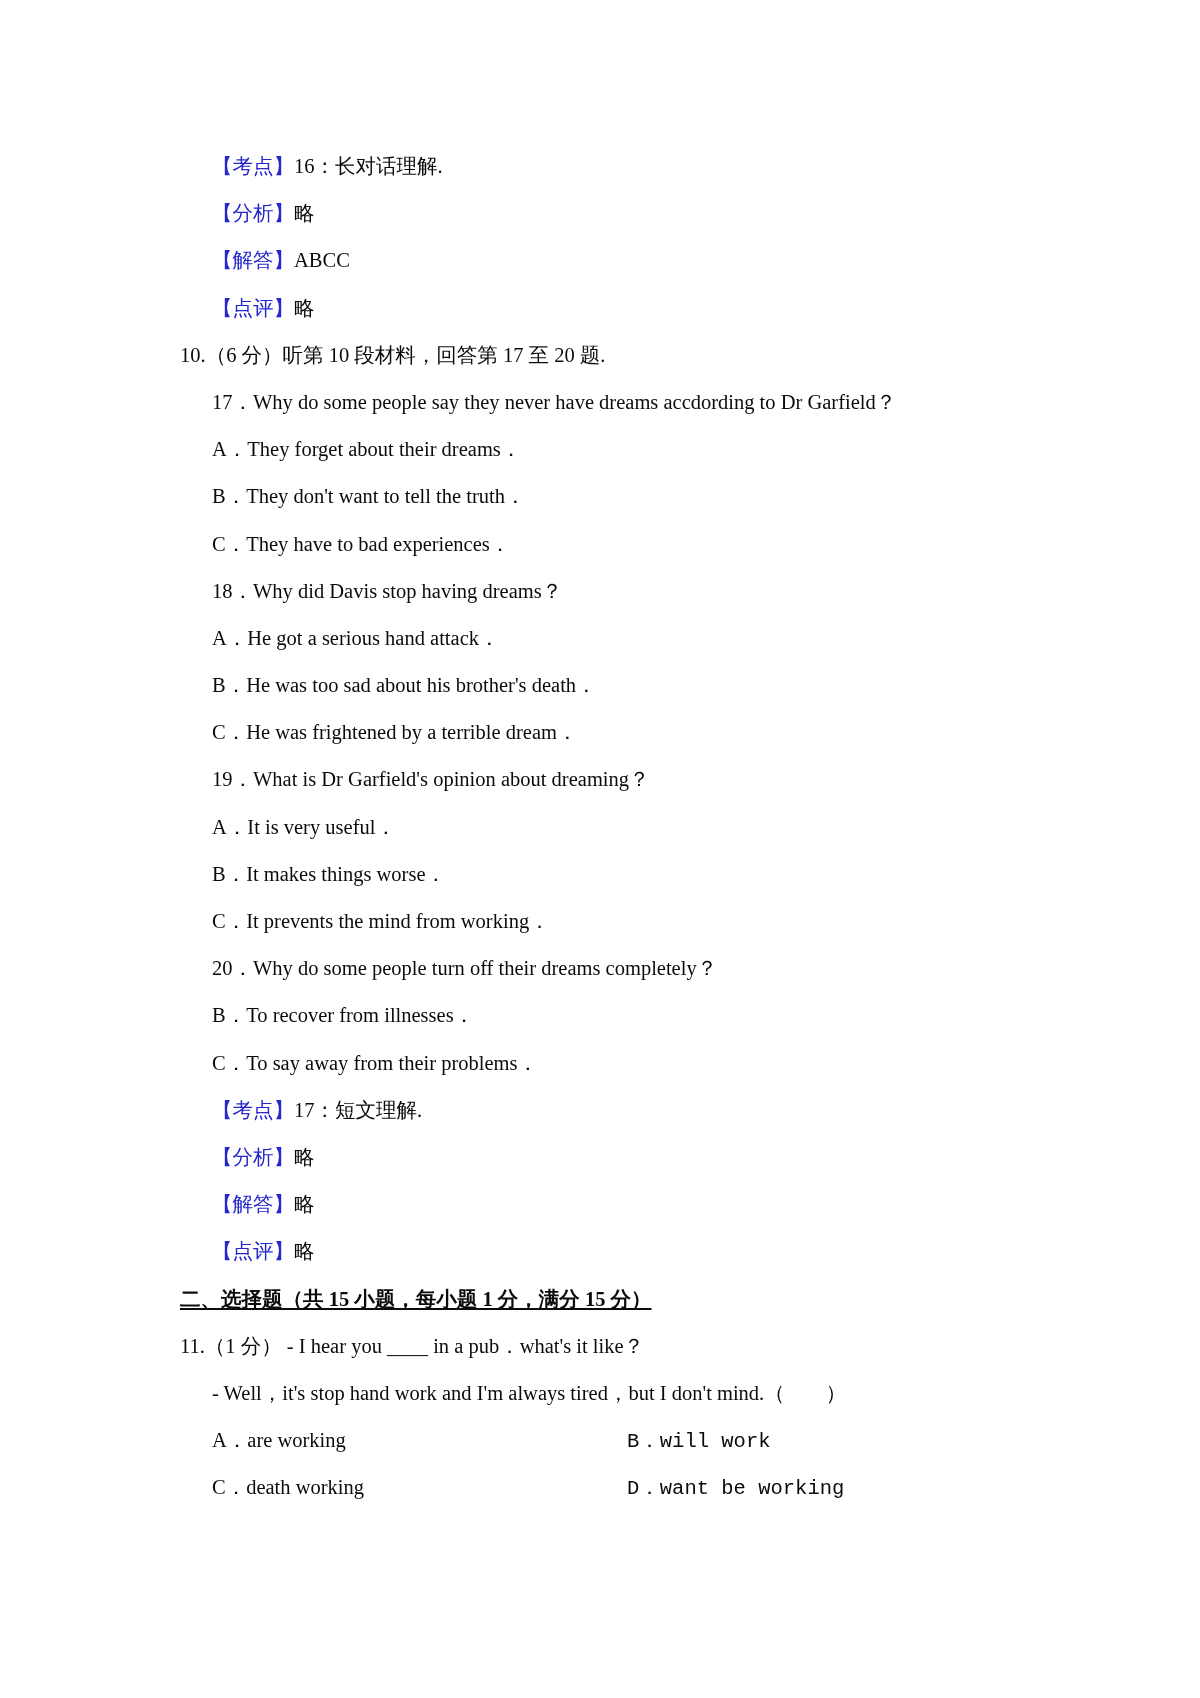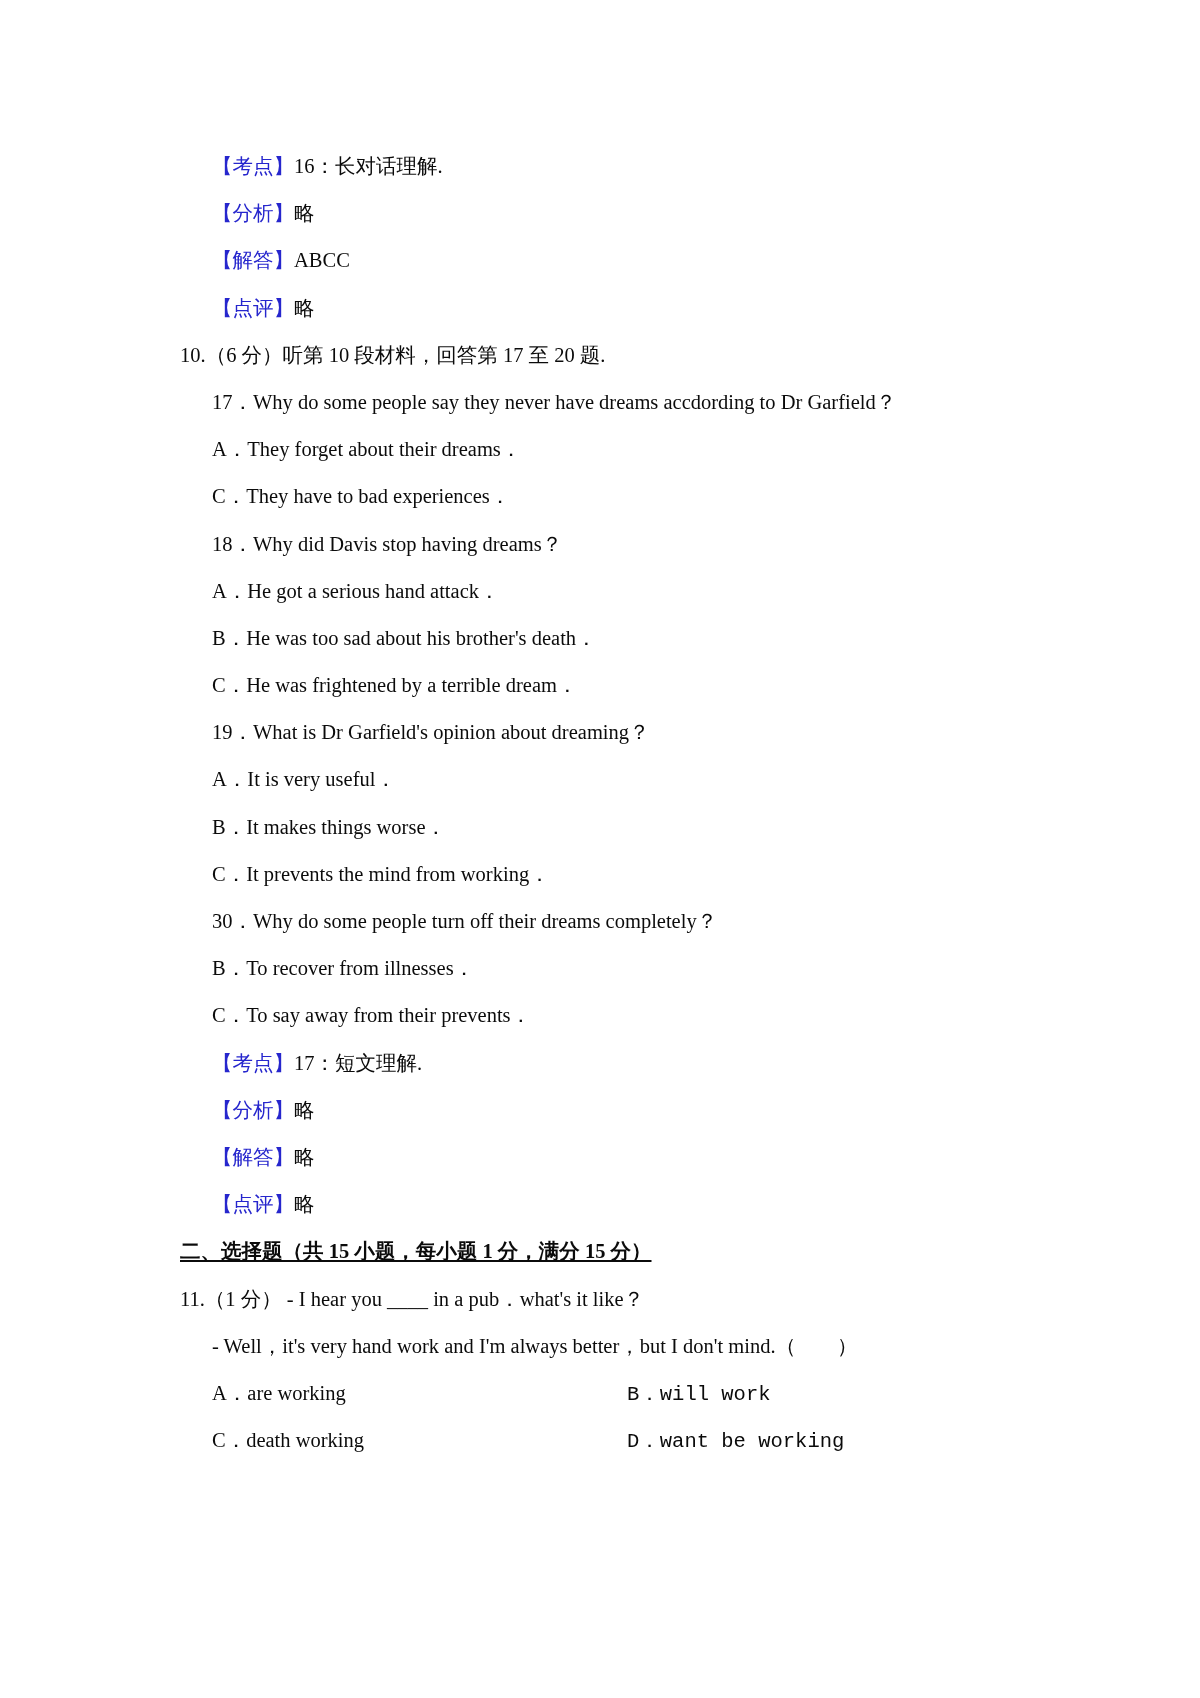--- a/index.html
+++ b/index.html
@@ -38,35 +38,36 @@
 
 <div class="page">
   <div class="doc">
       <div class="line sub"><span class="blue">【考点】</span><span>16：长对话理解.</span></div>
       <div class="line sub"><span class="blue">【分析】</span><span>略</span></div>
       <div class="line sub"><span class="blue">【解答】</span><span>ABCC</span></div>
       <div class="line sub"><span class="blue">【点评】</span><span>略</span></div>
       <div class="line"><span>10.（6 分）听第 10 段材料，回答第 17 至 20 题.</span></div>
       <div class="line sub"><span>17．Why do some people say they never have dreams accdording to Dr Garfield？</span></div>
       <div class="line sub"><span>A．They forget about their dreams．</span></div>
+      <div class="line sub"><span>B．They don't want to tell the truth．</span></div>
       <div class="line sub"><span>C．They have to bad experiences．</span></div>
       <div class="line sub"><span>18．Why did Davis stop having dreams？</span></div>
       <div class="line sub"><span>A．He got a serious hand attack．</span></div>
       <div class="line sub"><span>B．He was too sad about his brother's death．</span></div>
       <div class="line sub"><span>C．He was frightened by a terrible dream．</span></div>
       <div class="line sub"><span>19．What is Dr Garfield's opinion about dreaming？</span></div>
       <div class="line sub"><span>A．It is very useful．</span></div>
       <div class="line sub"><span>B．It makes things worse．</span></div>
       <div class="line sub"><span>C．It prevents the mind from working．</span></div>
-      <div class="line sub"><span>30．Why do some people turn off their dreams completely？</span></div>
+      <div class="line sub"><span>20．Why do some people turn off their dreams completely？</span></div>
       <div class="line sub"><span>B．To recover from illnesses．</span></div>
-      <div class="line sub"><span>C．To say away from their prevents．</span></div>
+      <div class="line sub"><span>C．To say away from their problems．</span></div>
       <div class="line sub"><span class="blue">【考点】</span><span>17：短文理解.</span></div>
       <div class="line sub"><span class="blue">【分析】</span><span>略</span></div>
       <div class="line sub"><span class="blue">【解答】</span><span>略</span></div>
       <div class="line sub"><span class="blue">【点评】</span><span>略</span></div>
       <div class="line bold"><span>二、选择题（共 15 小题，每小题 1 分，满分 15 分）</span></div>
       <div class="line"><span>11.（1 分） - I hear you ____ in a pub．what's it like？</span></div>
-      <div class="line sub"><span>- Well，it's very hand work and I'm always better，but I don't mind.（　　）</span></div>
+      <div class="line sub"><span>- Well，it's stop hand work and I'm always tired，but I don't mind.（　　）</span></div>
       <div class="line sub"><span class="col-left">A．are working</span><span class="col-right">B．will work</span></div>
       <div class="line sub"><span class="col-left">C．death working</span><span class="col-right">D．want be working</span></div>
     </div>
 </div>
 
 </body></html>

